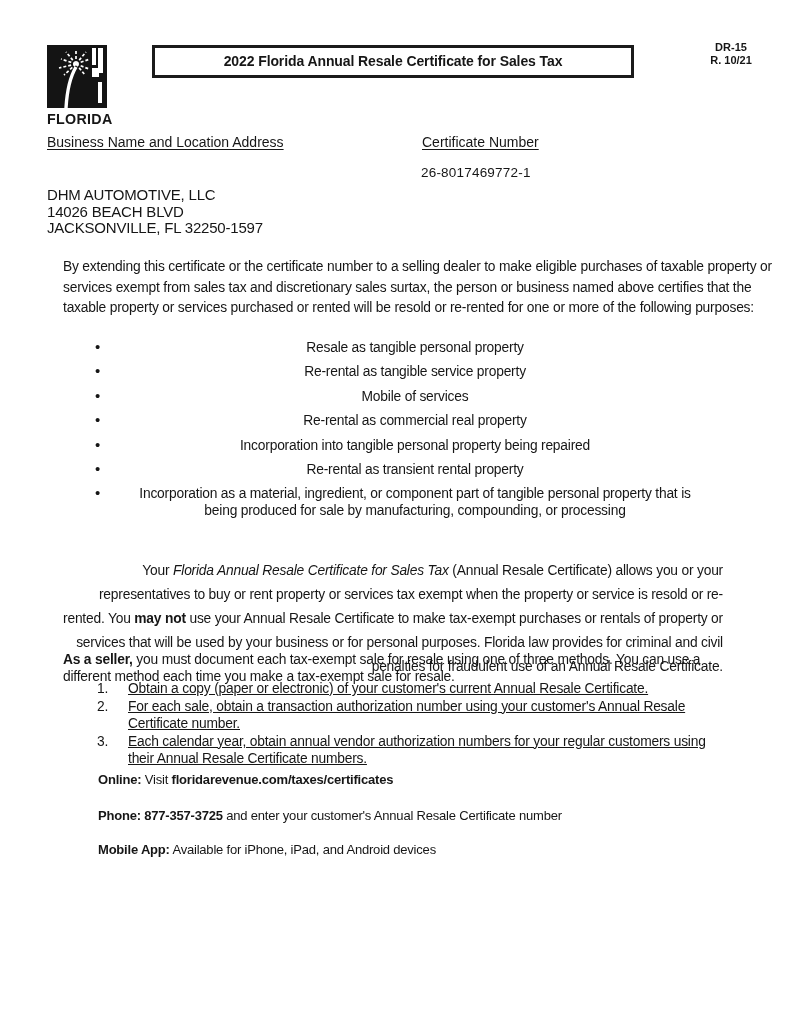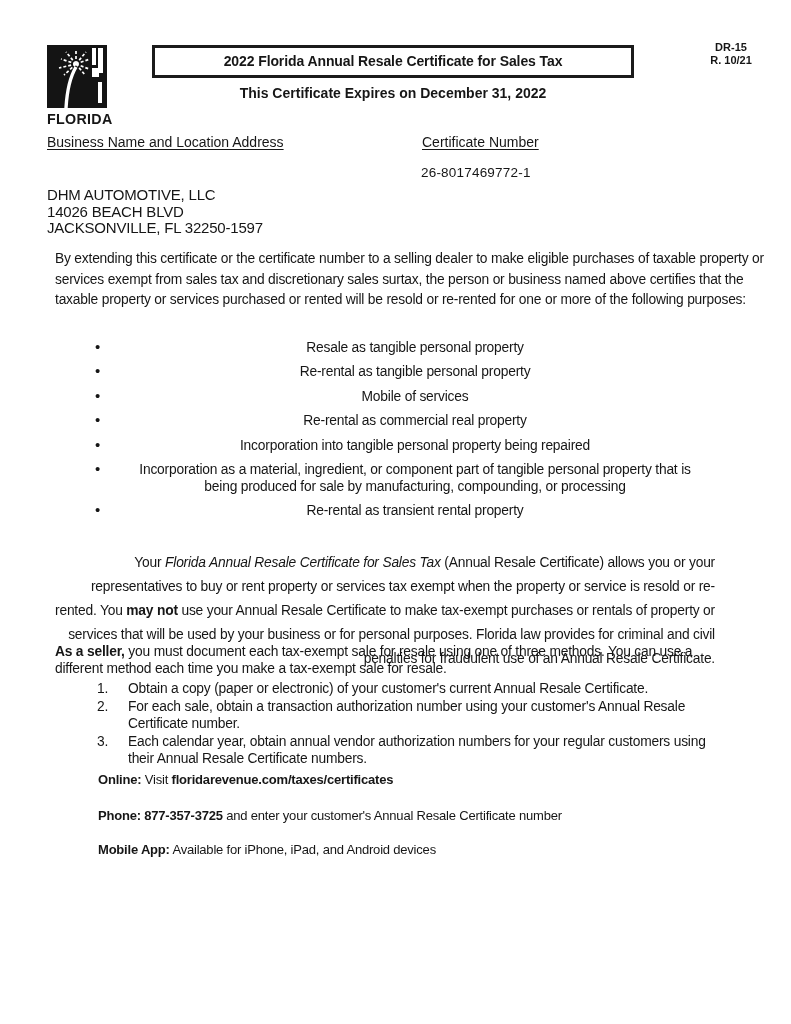--- a/index.html
+++ b/index.html
@@ -36,39 +36,39 @@
   }
 
   
   .label { position:absolute; top:134px; font-size:14px; text-decoration:underline; text-underline-offset:2px; }
   .business-label { left:47px; }
   .cert-label { left:422px; }
   .cert-number { position:absolute; left:421px; top:165px; font-size:13.5px; letter-spacing:0.2px; }
   .address { position:absolute; left:47px; top:187px; font-size:15px; line-height:16.5px; letter-spacing:-0.2px; }
 
   
-  .bodytext { font-size:13.8px; letter-spacing:-0.2px; margin:8px; }
+  .bodytext { font-size:13.8px; letter-spacing:-0.2px; margin:16px; }
   .intro { position:absolute; left:47px; top:241px; width:712px; line-height:20.5px; }
 
   .purposes {
     position:absolute; left:95px; top:340px; width:612px;
     margin:0; padding:0; list-style:none; line-height:16.8px;
   }
   .purposes li { position:relative; padding-left:28px; margin-bottom:7.6px;text-align:center; }
   .purposes li::before { content:"\2022"; position:absolute; left:0; top:-1px; font-size:15px; }
 
   .usage  { position:absolute; left:47px; top:543px; width:660px; line-height:24px;text-align:right; }
   .seller { position:absolute; left:47px; top:635px; width:665px; line-height:17.4px; }
 
   .methods {
     position:absolute; left:95px; top:680px; width:638px;
     margin:0; padding:0; list-style:none; counter-reset:m;
     font-size:13.8px; letter-spacing:-0.2px; line-height:17.6px;
   }
-  .methods li { counter-increment:m; position:relative; padding-left:33px; }
+  .methods li { counter-increment:m; position:relative; padding-left:33px;text-decoration:underline; }
   .methods li::before { content:counter(m) "."; position:absolute; left:2px; }
 
   .contact { position:absolute; left:98px; font-size:13px; letter-spacing:-0.2px; }
   .contact-online { top:772px; }
   .contact-phone  { top:808px; }
   .contact-mobile { top:842px; }
 
   b { font-weight:bold; }
   i { font-style:italic; }
 </style>
@@ -105,42 +105,41 @@
 
   <div class="title-box">
     <span>2022 Florida Annual Resale Certificate for Sales Tax</span>
   </div>
 
   <div class="form-meta">
     <div>DR-15</div>
     <div>R. 10/21</div>
   </div>
 
-  <div class="expiry">This Certificate Expires on December 31, 2022</div>
 
   <div class="label business-label">Business Name and Location Address</div>
   <div class="label cert-label">Certificate Number</div>
   <div class="cert-number">26-8017469772-1</div>
 
   <div class="address">
     <div>DHM AUTOMOTIVE, LLC</div>
     <div>14026 BEACH BLVD</div>
     <div>JACKSONVILLE, FL 32250-1597</div>
   </div>
 
   <p class="bodytext intro">By extending this certificate or the certificate number to a selling dealer to make eligible purchases of taxable property or services exempt from sales tax and discretionary sales surtax, the person or business named above certifies that the taxable property or services purchased or rented will be resold or re-rented for one or more of the following purposes:</p>
 
   <ul class="bodytext purposes">
     <li>Resale as tangible personal property</li>
-    <li>Re-rental as tangible personal property</li>
+    <li>Re-rental as tangible service property</li>
     <li>Mobile of services</li>
     <li>Re-rental as commercial real property</li>
     <li>Incorporation into tangible personal property being repaired</li>
+    <li>Re-rental as transient rental property</li>
     <li>Incorporation as a material, ingredient, or component part of tangible personal property that is being produced for sale by manufacturing, compounding, or processing</li>
-    <li>Re-rental as transient rental property</li>
   </ul>
 
   <p class="bodytext usage"><span>Your </span><i>Florida Annual Resale Certificate for Sales Tax</i><span> (Annual Resale Certificate) allows you or your representatives to buy or rent property or services tax exempt when the property or service is resold or re-rented. You </span><b>may not</b><span> use your Annual Resale Certificate to make tax-exempt purchases or rentals of property or services that will be used by your business or for personal purposes. Florida law provides for criminal and civil penalties for fraudulent use of an Annual Resale Certificate.</span></p>
 
   <p class="bodytext seller"><b>As a seller,</b><span> you must document each tax-exempt sale for resale using one of three methods. You can use a different method each time you make a tax-exempt sale for resale.</span></p>
 
   <ol class="methods">
     <li>Obtain a copy (paper or electronic) of your customer's current Annual Resale Certificate.</li>
     <li>For each sale, obtain a transaction authorization number using your customer's Annual Resale Certificate number.</li>
     <li>Each calendar year, obtain annual vendor authorization numbers for your regular customers using their Annual Resale Certificate numbers.</li>

